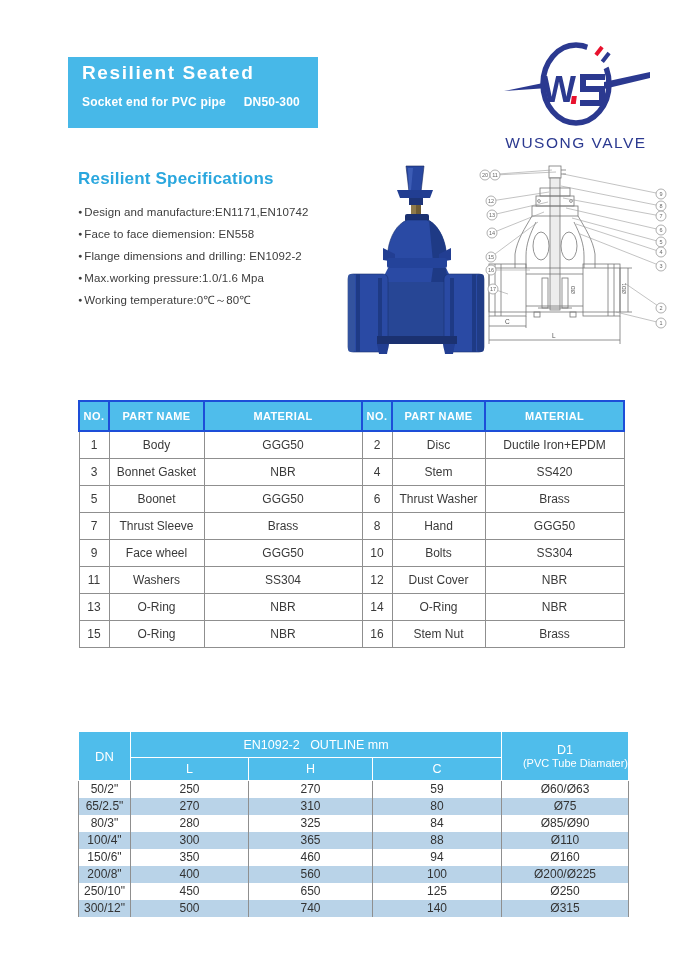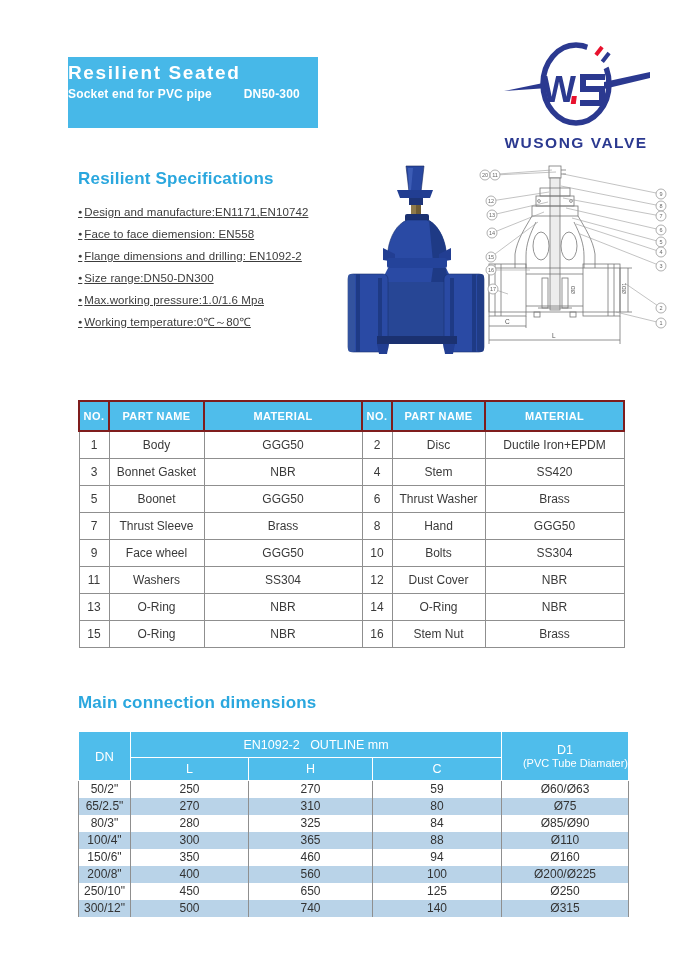--- a/index.html
+++ b/index.html
@@ -2,51 +2,51 @@
 <html><head>
 <meta charset="utf-8">
 <style>
   * { margin:0; padding:0; box-sizing:border-box; }
   html,body { background:#ffffff; }
   body { font-family:"Liberation Sans", sans-serif; }
   .page { position:relative; width:700px; height:979px; background:#fff; overflow:hidden; }
 
   
   .banner { position:absolute; left:68px; top:57px; width:250px; height:71px;
-            background:#47B8E8; color:#fff; padding:5px 10px 0 0; }
+            background:#47B8E8; color:#fff; padding:5px 10px 0 14px; }
   .banner-title { font-size:19px; font-weight:bold; letter-spacing:1.6px; line-height:22px; }
-  .banner-sub { display:flex; align-items:baseline; margin-top:3px; font-size:12px;
+  .banner-sub { display:flex; align-items:baseline; margin-top:11px; font-size:12px;
                 font-weight:bold; letter-spacing:0.2px; }
   .banner-sub .dn { margin-left:auto; margin-right:8px; }
 
   
   .logo-wrap { position:absolute; left:500px; top:38px; width:152px; text-align:center; }
-  .brand { margin-top:2px; color:#2B3990; font-size:15.5px; font-weight:bold;
+  .brand { margin-top:2px; color:#2B3990; font-size:15.5px; font-weight:normal;
            letter-spacing:1.5px; white-space:nowrap; }
 
   
   .sec-heading { position:absolute; left:78px; color:#2AA7DE; font-size:17px; letter-spacing:0.2px; }
   #h-specs { top:169px; }
   #h-comp  { top:350px; }
   #h-dims  { top:693px; }
 
   
   .spec-list { position:absolute; left:78px; top:201px; list-style:none; }
-  .spec-list li { font-size:11.5px; color:#3c3c3c; line-height:21px; letter-spacing:0.1px;text-decoration:underline; }
+  .spec-list li { font-size:11.5px; color:#3c3c3c; line-height:21px; letter-spacing:0.1px; }
   .spec-list li::before { content:"●"; font-size:7px; margin-right:2px; vertical-align:2px; }
 
   
   .valve-photo   { position:absolute; left:347px; top:160px; }
   .valve-drawing { position:absolute; left:478px; top:162px; }
 
   
   .comp-table { position:absolute; left:78px; top:400px; width:545px;
                 border-collapse:collapse; table-layout:fixed; }
   .comp-table th { background:#4FBDEB; color:#fff; font-size:11px; font-weight:bold;
-                   height:30px; border:2px solid #7f1d1d; letter-spacing:0.4px; text-align:center; }
+                   height:30px; border:2px solid #1d4ed8; letter-spacing:0.4px; text-align:center; }
   .comp-table td { border:1px solid #8f8f8f; text-align:center; font-size:12px;
                    color:#3a3a3a; height:27px; background:#fff; }
 
   
   .dim-table { position:absolute; left:78px; top:731px; width:550px;
                border-collapse:collapse; table-layout:fixed; }
   .dim-table th { background:#4FBDEB; color:#fff; font-weight:normal; font-size:12.5px;
                   border:1.5px solid #fff; text-align:center; }
   .dim-table thead tr:first-child th { height:26px; }
   .dim-table thead tr:last-child  th { height:23px; }
@@ -87,21 +87,20 @@
       <rect x="80" y="58" width="5" height="8" fill="#E8112D" transform="skewX(-8)"></rect>
     </svg>
     <div class="brand">WUSONG VALVE</div>
   </div>
 
   <h2 class="sec-heading" id="h-specs">Resilient Specifications</h2>
   <ul class="spec-list" id="spec-list">
       <li>Design and manufacture:EN1171,EN10742</li>
       <li>Face to face diemension: EN558</li>
       <li>Flange dimensions and drilling: EN1092-2</li>
-      <li>Size range:DN50-DN300</li>
       <li>Max.working pressure:1.0/1.6 Mpa</li>
       <li>Working temperature:0℃～80℃</li>
     </ul>
 
   <svg class="valve-photo" width="138" height="200" viewBox="0 0 138 200">
 
     <polygon points="59,6 77,6 74,32 62,32" fill="#2847A0" stroke="#14255c" stroke-width="0.6"></polygon>
     <polygon points="61,8 66,8 64,30 62,30" fill="#3C5CB5"></polygon>
     <polygon points="50,30 86,30 83,38 53,38" fill="#223E92"></polygon>
     <rect x="62" y="38" width="14" height="7" fill="#1D3476"></rect>
@@ -322,21 +321,20 @@
           <td>15</td>
           <td>O-Ring</td>
           <td>NBR</td>
           <td>16</td>
           <td>Stem Nut</td>
           <td>Brass</td>
         </tr>
       </tbody>
   </table>
 
-  <h2 class="sec-heading" id="h-dims">Main connection dimensions</h2>
   <table class="dim-table" id="dimensions-table">
     <colgroup>
       <col style="width:52px">
         <col style="width:118px">
         <col style="width:124px">
       <col style="width:129px">
         <col style="width:127px">
     </colgroup>
     <thead>
       <tr>

